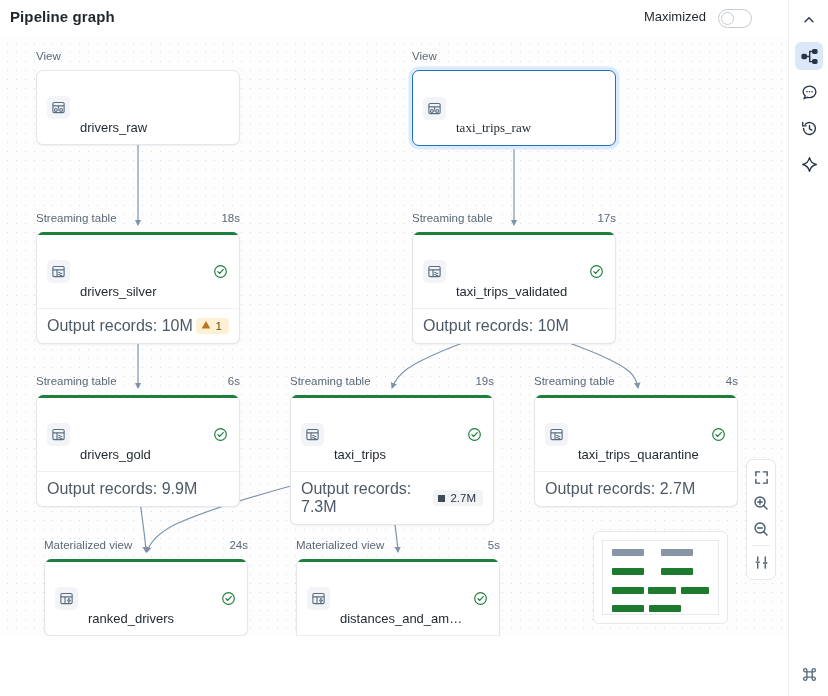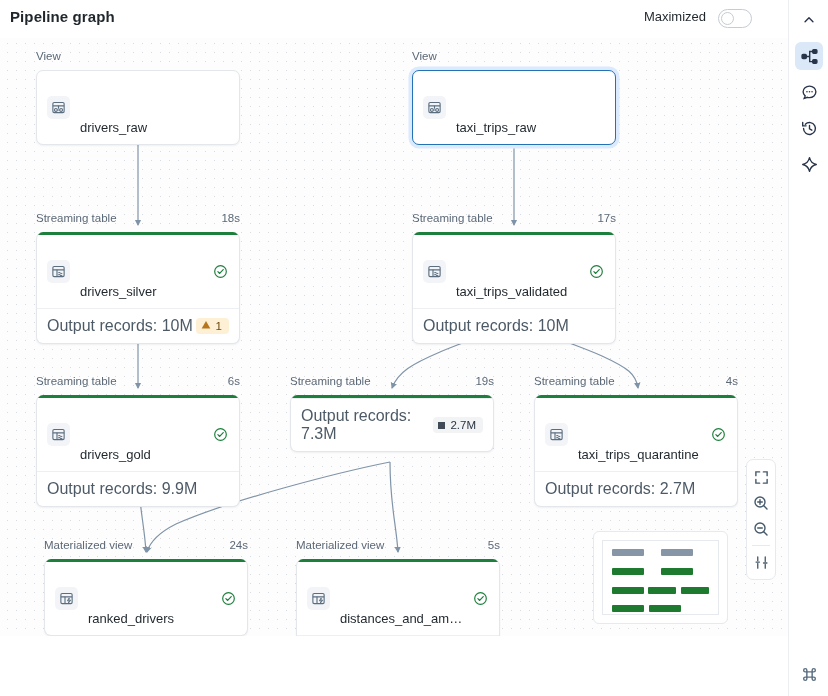--- a/index.html
+++ b/index.html
@@ -153,20 +153,21 @@
     padding: 2px 7px 2px 5px;
   }
   .badge.warn { background: #fdf0d5; color: #6b4a12; }
   .badge.neutral { background: #f2f3f5; color: #2a3440; }
   .badge .sq { width: 7px; height: 7px; background: #404b57; display:inline-block; }
 
   
   .node-card.selected {
     border: 1.6px solid #2272b4;
     box-shadow: 0 0 0 3.5px #dbeafe;
+    font-family: Liberation Serif, serif;
   }
 
   
   .minimap {
     position: absolute; right: 60px; bottom: 12px;
     width: 135px; height: 93px;
     background: #ffffff;
     border: 1px solid #e6e9ed;
     border-radius: 6px;
     z-index: 18;
@@ -373,20 +374,38 @@
             </div>
           </div>
         </div>
         <div class="node" style="left: 290px; top: 395px; width: 204px;">
           <div class="node-meta">
             <span>Streaming table</span>
             <span>19s</span>
           </div>
           <div class="node-card has-top">
             <div class="top-bar"></div>
+            <div class="node-head">
+              <span class="node-icon">
+                <svg width="15" height="15" viewBox="0 0 16 16" fill="none" stroke="currentColor" stroke-width="1.2">
+                  <rect x="2" y="2.6" width="12" height="10.8" rx="1.4"></rect>
+                  <path d="M2 6.2h12"></path>
+                  <path d="M6.4 6.2v7.2"></path>
+                  <path d="M7.8 9.6c.7-.8 1.4-.8 2.1 0s1.4.8 2.1 0" stroke-width="1.1"></path>
+                  <path d="M7.8 11.9c.7-.8 1.4-.8 2.1 0s1.4.8 2.1 0" stroke-width="1.1"></path>
+                </svg>
+              </span>
+              <span class="node-name">taxi_trips</span>
+              <span class="node-status">
+                <svg width="15" height="15" viewBox="0 0 16 16" fill="none" stroke="#1d7f3c" stroke-width="1.25" stroke-linecap="round" stroke-linejoin="round">
+                  <circle cx="8" cy="8" r="6.2"></circle>
+                  <path d="M5.2 8.2 L7.1 10.1 L10.9 5.9"></path>
+                </svg>
+              </span>
+            </div>
             <div class="node-foot">
               <span class="foot-text">Output records: 7.3M</span>
               <span class="badge neutral">
                 <span class="sq"></span>
                 <span>2.7M</span>
               </span>
             </div>
           </div>
         </div>
         <div class="node" style="left: 534px; top: 395px; width: 204px;">

